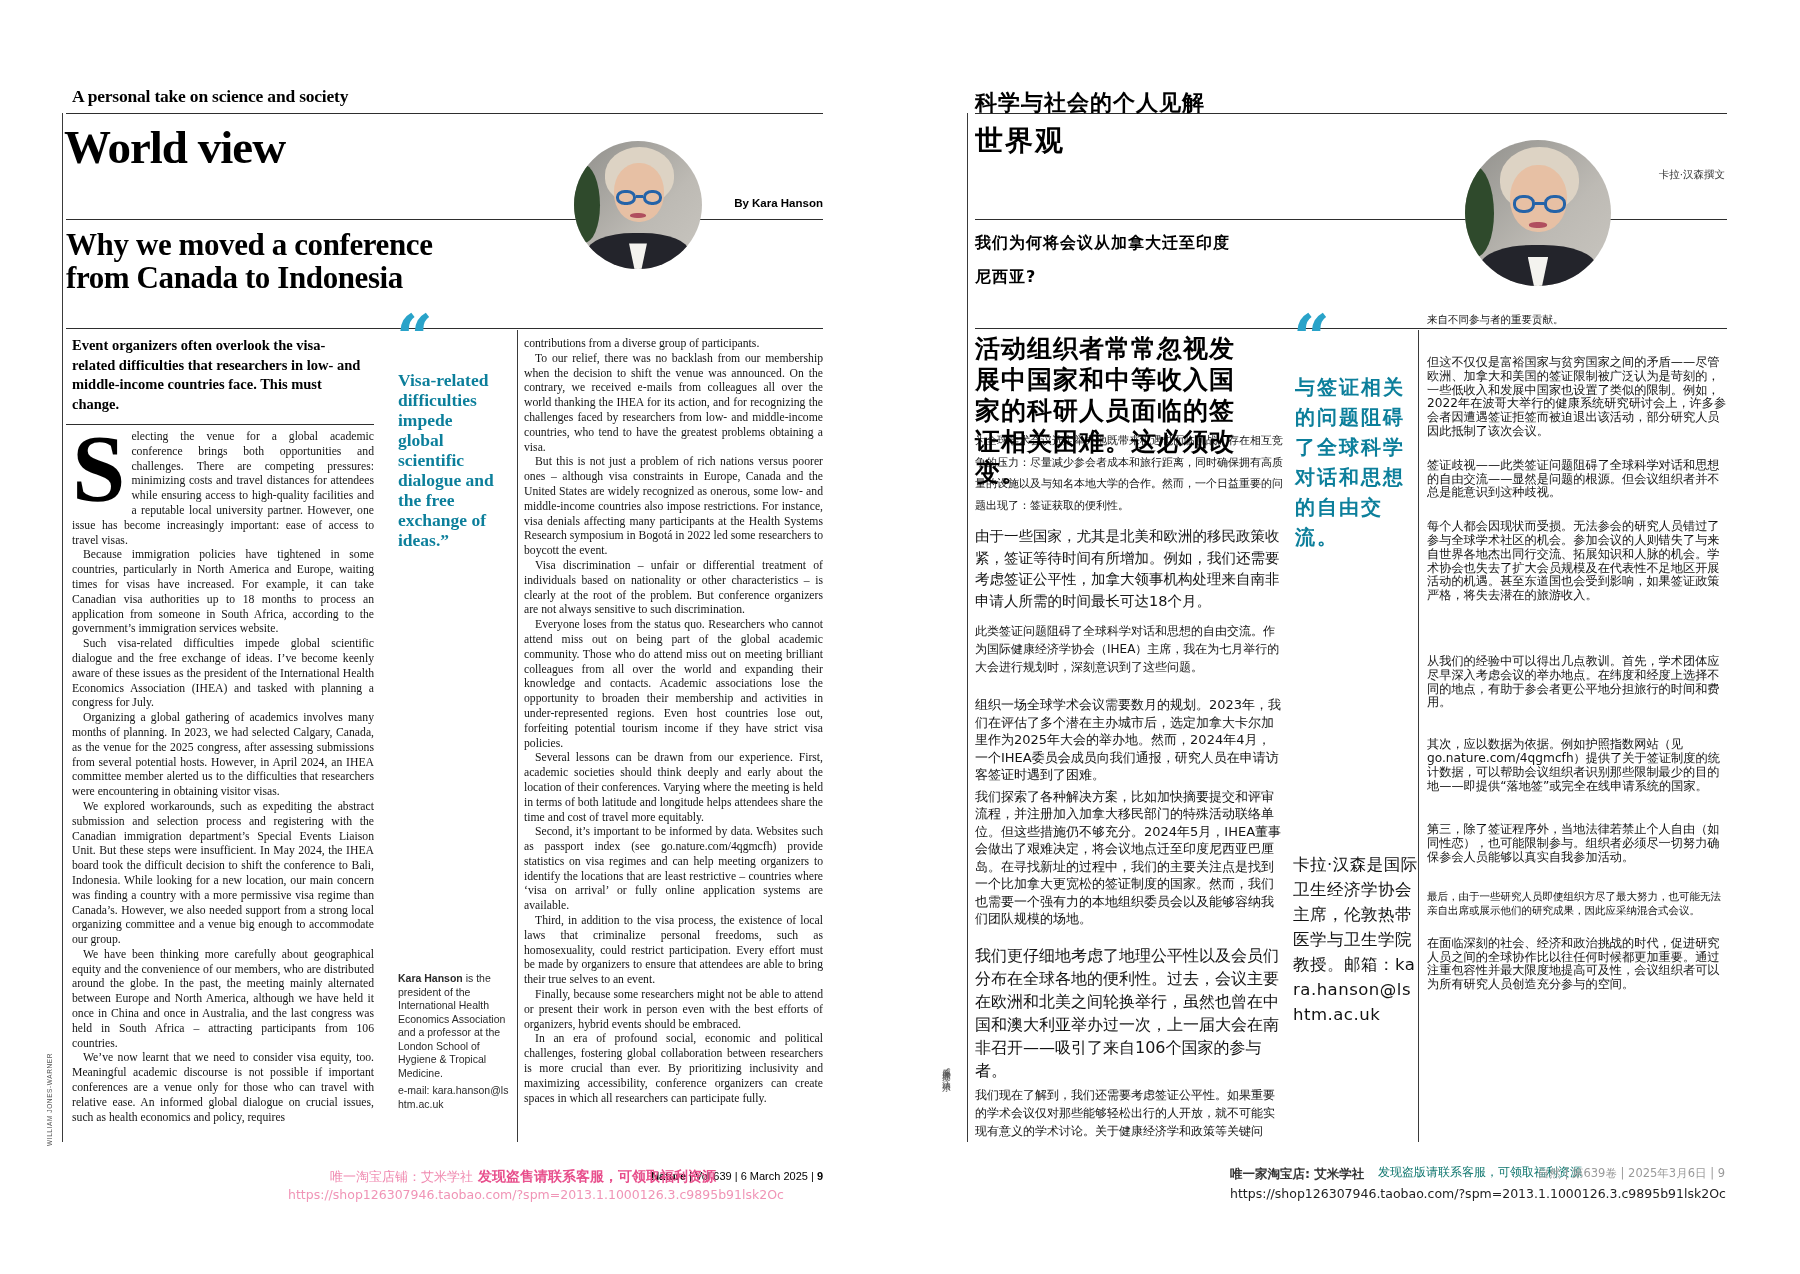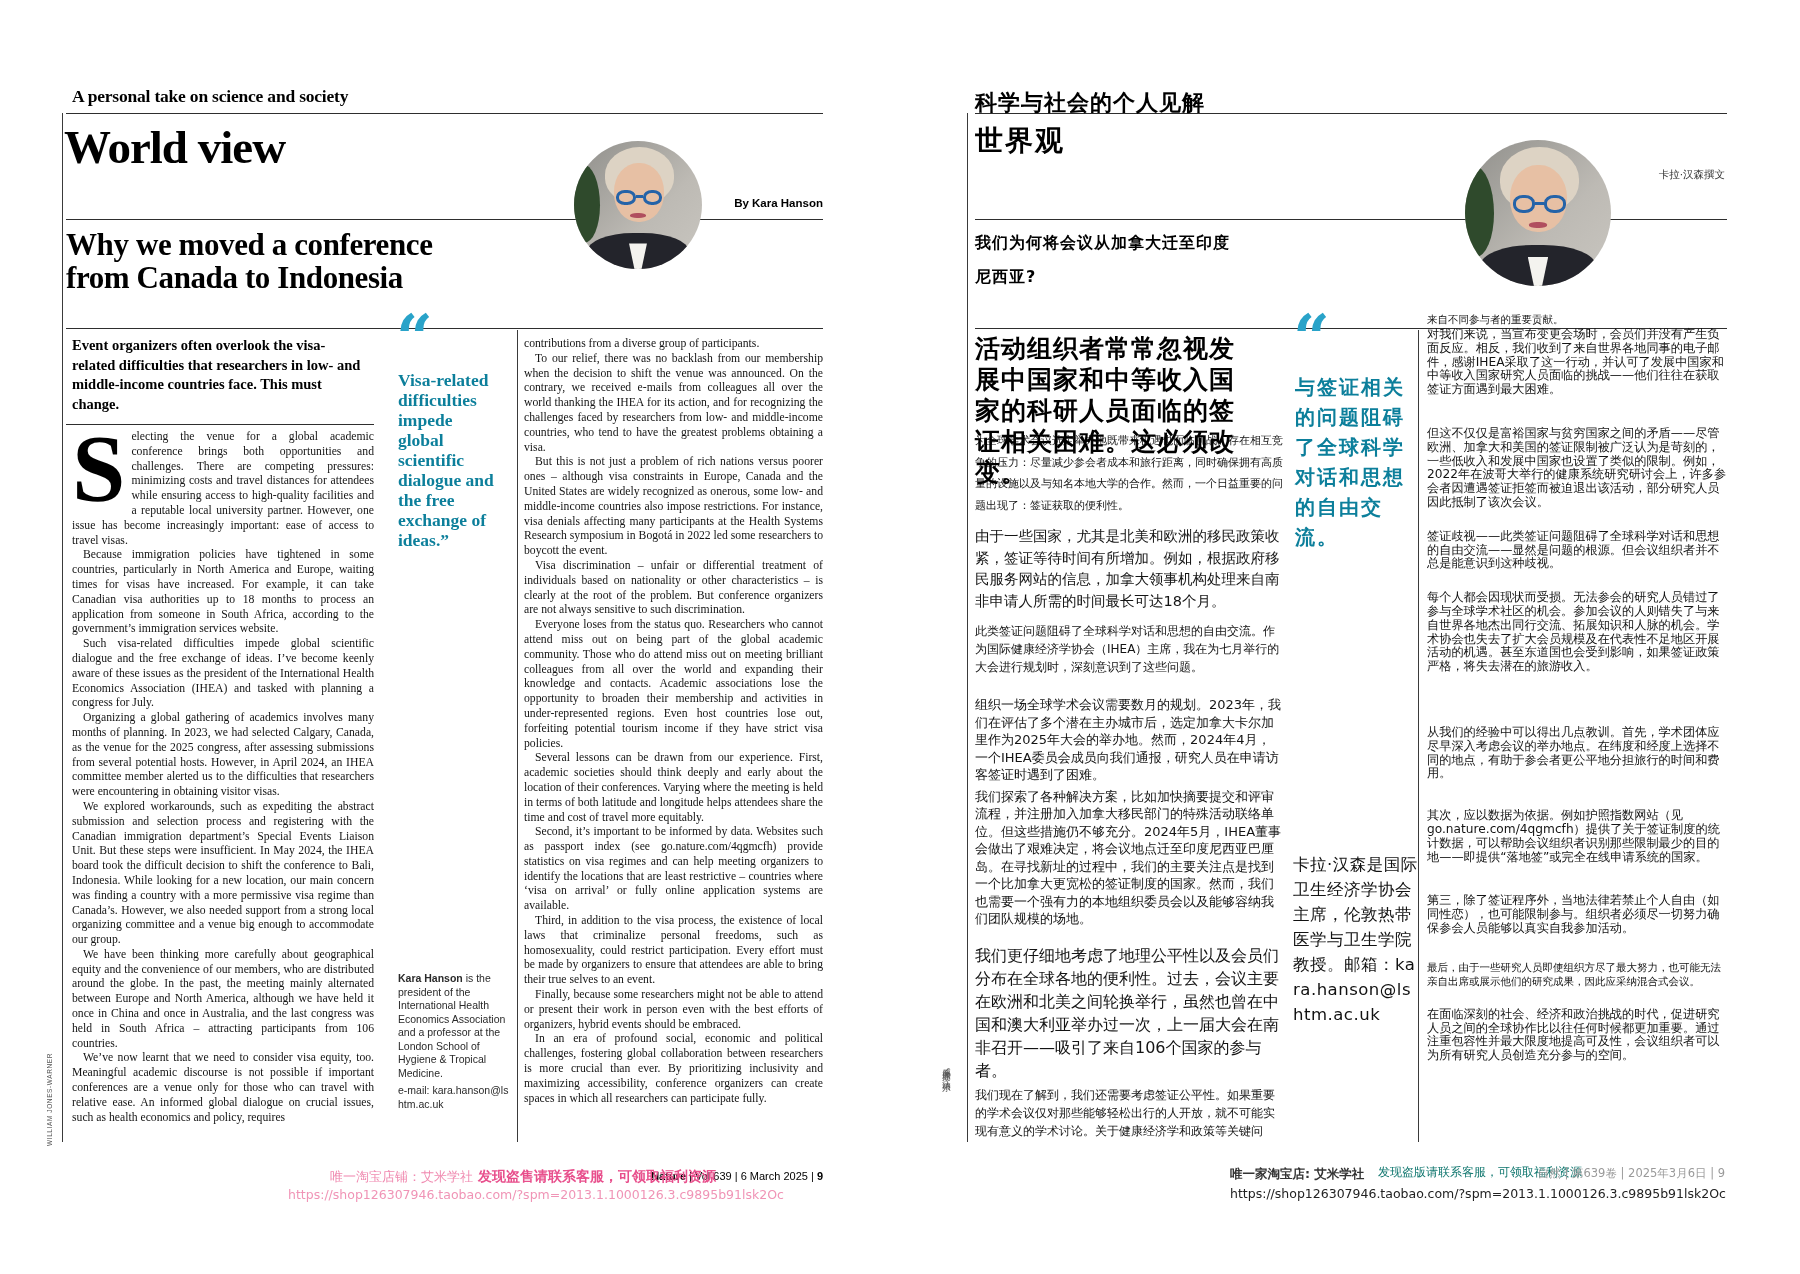--- a/index.html
+++ b/index.html
@@ -180,38 +180,37 @@
       <div class="lips"></div>
       <div class="sweater"></div>
       <div class="collar"></div>
     </div>
 
     <div class="rule-h" style="left:975px;top:328px;width:752px;"></div>
     <div class="abs standfirst-zh" style="left:975px;top:333px;width:265px;">活动组织者常常忽视发展中国家和中等收入国家的科研人员面临的签证相关困难。这必须改变。</div>
 
     <div class="abs zhcol" style="left:975px;top:430px;width:308px;height:712px;overflow:hidden;">
       <p class="zh-p1">为全球学术会议选定举办地既带来机遇也面临挑战。存在相互竞争的压力：尽量减少参会者成本和旅行距离，同时确保拥有高质量的设施以及与知名本地大学的合作。然而，一个日益重要的问题出现了：签证获取的便利性。</p>
-      <p class="zh-p2">由于一些国家，尤其是北美和欧洲的移民政策收紧，签证等待时间有所增加。例如，根据政府移民服务网站的信息，加拿大领事机构处理来自南非申请人所需的时间最长可达18个月。</p>
+      <p class="zh-p2">由于一些国家，尤其是北美和欧洲的移民政策收紧，签证等待时间有所增加。例如，我们还需要考虑签证公平性，加拿大领事机构处理来自南非申请人所需的时间最长可达18个月。</p>
       <p class="zh-p3">此类签证问题阻碍了全球科学对话和思想的自由交流。作为国际健康经济学协会（IHEA）主席，我在为七月举行的大会进行规划时，深刻意识到了这些问题。</p>
       <p class="zh-p4">组织一场全球学术会议需要数月的规划。2023年，我们在评估了多个潜在主办城市后，选定加拿大卡尔加里作为2025年大会的举办地。然而，2024年4月，一个IHEA委员会成员向我们通报，研究人员在申请访客签证时遇到了困难。</p>
       <p class="zh-p5">我们探索了各种解决方案，比如加快摘要提交和评审流程，并注册加入加拿大移民部门的特殊活动联络单位。但这些措施仍不够充分。2024年5月，IHEA董事会做出了艰难决定，将会议地点迁至印度尼西亚巴厘岛。在寻找新址的过程中，我们的主要关注点是找到一个比加拿大更宽松的签证制度的国家。然而，我们也需要一个强有力的本地组织委员会以及能够容纳我们团队规模的场地。</p>
       <p class="zh-p6">我们更仔细地考虑了地理公平性以及会员们分布在全球各地的便利性。过去，会议主要在欧洲和北美之间轮换举行，虽然也曾在中国和澳大利亚举办过一次，上一届大会在南非召开——吸引了来自106个国家的参与者。</p>
       <p class="zh-p7">我们现在了解到，我们还需要考虑签证公平性。如果重要的学术会议仅对那些能够轻松出行的人开放，就不可能实现有意义的学术讨论。关于健康经济学和政策等关键问题，要实现有见识的全球对话，就必须做到这一点。</p>
     </div>
 
     <div class="abs quote-glyph" style="left:1293px;top:318px;">“</div>
     <div class="abs pullquote-zh" style="left:1295px;top:372px;width:115px;">与签证相关的问题阻碍了全球科学对话和思想的自由交流。</div>
 
     <div class="abs bio-zh" style="left:1293px;top:852px;width:128px;">卡拉·汉森是国际卫生经济学协会主席，伦敦热带医学与卫生学院教授。邮箱：kara.hanson@lshtm.ac.uk</div>
 
     <div class="rule-v" style="left:1418px;top:330px;height:812px;"></div>
 
     <div class="abs zhcol" style="left:1427px;top:312px;width:302px;height:832px;overflow:hidden;">
       <p class="c3-small">来自不同参与者的重要贡献。</p>
-      <p class="c3" style="margin-top:2px;">对我们来说，当宣布变更会场时，会员们并没有产生负面反应。相反，我们收到了来自世界各地同事的电子邮件，感谢IHEA采取了这一行动，并认可了发展中国家和中等收入国家研究人员面临的挑战——他们往往在获取签证方面遇到最大困难。</p>
       <p class="c3" style="margin-top:30px;">但这不仅仅是富裕国家与贫穷国家之间的矛盾——尽管欧洲、加拿大和美国的签证限制被广泛认为是苛刻的，一些低收入和发展中国家也设置了类似的限制。例如，2022年在波哥大举行的健康系统研究研讨会上，许多参会者因遭遇签证拒签而被迫退出该活动，部分研究人员因此抵制了该次会议。</p>
       <p class="c3" style="margin-top:20px;">签证歧视——此类签证问题阻碍了全球科学对话和思想的自由交流——显然是问题的根源。但会议组织者并不总是能意识到这种歧视。</p>
       <p class="c3" style="margin-top:20px;">每个人都会因现状而受损。无法参会的研究人员错过了参与全球学术社区的机会。参加会议的人则错失了与来自世界各地杰出同行交流、拓展知识和人脉的机会。学术协会也失去了扩大会员规模及在代表性不足地区开展活动的机遇。甚至东道国也会受到影响，如果签证政策严格，将失去潜在的旅游收入。</p>
       <p class="c3" style="margin-top:52px;">从我们的经验中可以得出几点教训。首先，学术团体应尽早深入考虑会议的举办地点。在纬度和经度上选择不同的地点，有助于参会者更公平地分担旅行的时间和费用。</p>
       <p class="c3" style="margin-top:28px;">其次，应以数据为依据。例如护照指数网站（见go.nature.com/4qgmcfh）提供了关于签证制度的统计数据，可以帮助会议组织者识别那些限制最少的目的地——即提供“落地签”或完全在线申请系统的国家。</p>
       <p class="c3" style="margin-top:30px;">第三，除了签证程序外，当地法律若禁止个人自由（如同性恋），也可能限制参与。组织者必须尽一切努力确保参会人员能够以真实自我参加活动。</p>
       <p class="c3-small" style="margin-top:24px;">最后，由于一些研究人员即使组织方尽了最大努力，也可能无法亲自出席或展示他们的研究成果，因此应采纳混合式会议。</p>
       <p class="c3" style="margin-top:20px;">在面临深刻的社会、经济和政治挑战的时代，促进研究人员之间的全球协作比以往任何时候都更加重要。通过注重包容性并最大限度地提高可及性，会议组织者可以为所有研究人员创造充分参与的空间。</p>
     </div>
 

